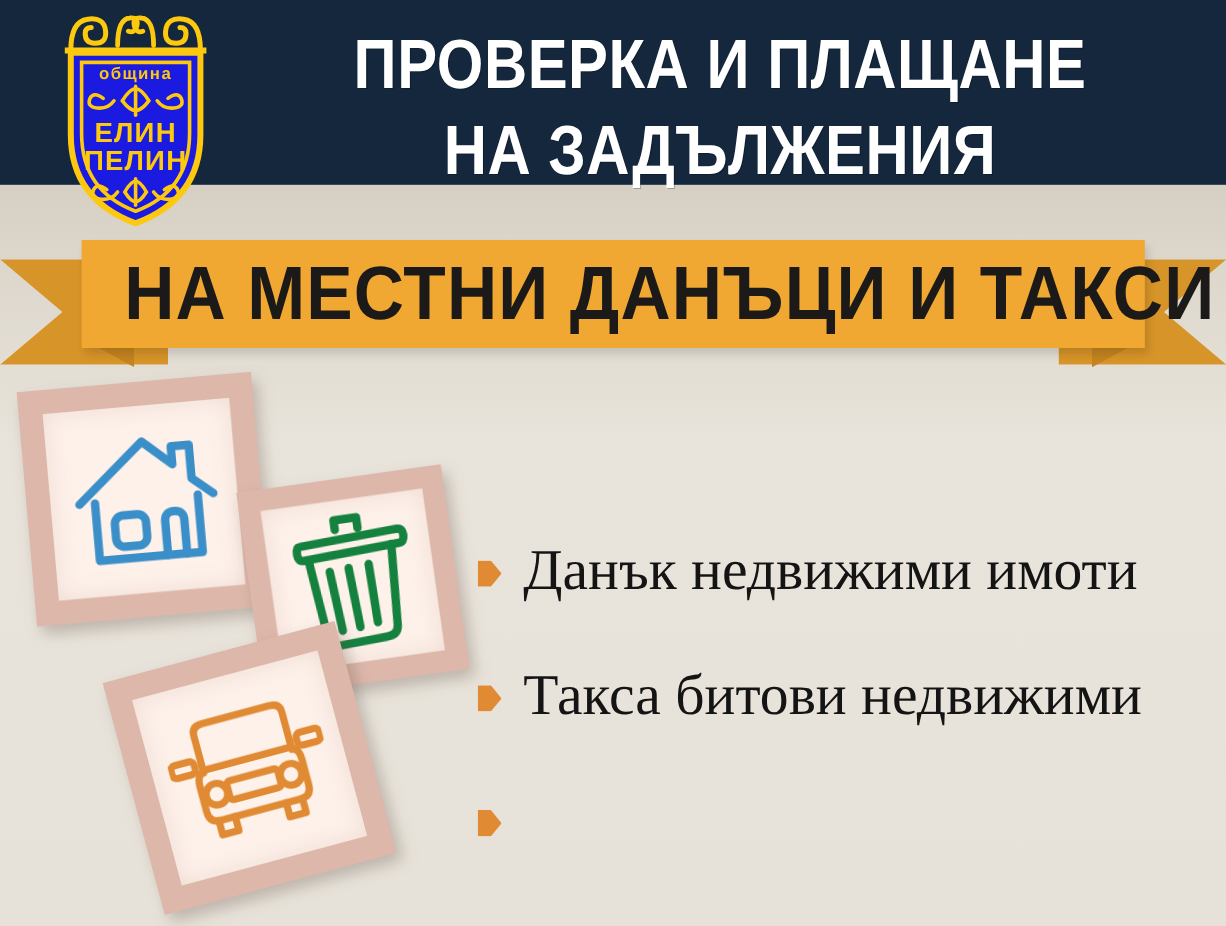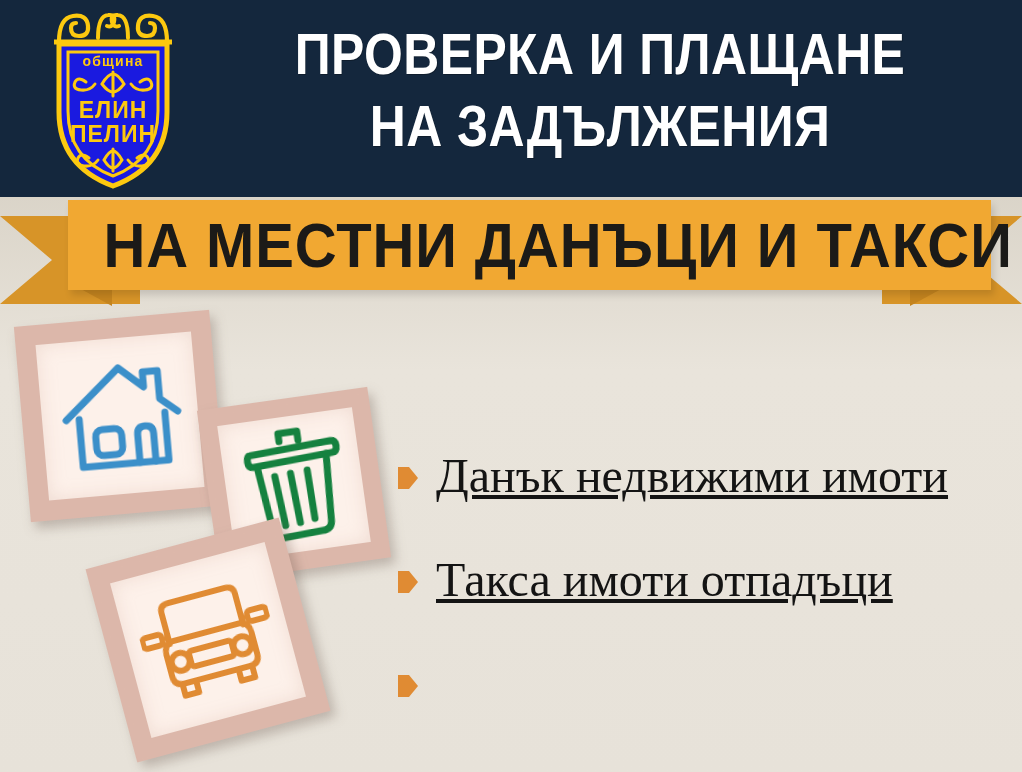--- a/index.html
+++ b/index.html
@@ -14,21 +14,21 @@
     overflow: hidden;
     font-family: "Liberation Sans", sans-serif;
     background: linear-gradient(to bottom, #c2baa8 0%, #d8d2c6 22%, #e9e4db 48%, #e8e3da 78%, #e7e2d9 100%);
   }
 
   
   .header-band {
     position: absolute;
     left: 0; top: 0;
     width: 1022px;
-    height: 197px;
+    height: 154px;
     background: #14273d;
     z-index: 5;
   }
   .header-title {
     position: absolute;
     left: 190px;
     top: 18px;
     width: 820px;
     text-align: center;
     color: #ffffff;
@@ -91,21 +91,20 @@
     background: #c4841f;
     clip-path: polygon(0 0, 44px 0, 0 24px);
   }
   .ribbon-main {
     position: absolute;
     left: 68px; top: 4px;
     width: 886px;
     height: 90px;
     background: #f1a832;
     box-shadow: 3px 5px 7px rgba(0,0,0,0.13);
-    padding-left: 37px;
   }
   .ribbon-text {
     position: absolute;
     left: 0; top: 9px;
     width: 886px;
     text-align: center;
     color: #1b1a18;
     font-family: "Liberation Sans Narrow", "Liberation Sans", sans-serif;
     font-weight: bold;
     font-size: 63px;
@@ -186,21 +185,20 @@
     margin-top: 4px;
     background: #e08b33;
     clip-path: polygon(0 0, 11px 0, 20px 11px, 11px 22px, 0 22px);
   }
   .bullet-label {
     font-family: "Liberation Serif", "DejaVu Serif", serif;
     font-size: 48px;
     line-height: 52px;
     color: #141414;
     white-space: nowrap;
-    text-decoration: underline;
   }
 </style>
 </head>
 <body>
 
 <div id="poster">
 
   <div class="header-band">
     <div class="header-title">
       <span class="tline">ПРОВЕРКА И ПЛАЩАНЕ</span>
@@ -317,21 +315,21 @@
 
   <div class="bullets">
 
     <div class="bullet-row">
       <span class="bullet-marker"></span>
       <span class="bullet-label">Данък недвижими имоти</span>
     </div>
 
     <div class="bullet-row">
       <span class="bullet-marker"></span>
-      <span class="bullet-label">Такса имоти отпадъци</span>
+      <span class="bullet-label">Такса битови недвижими</span>
     </div>
 
     <div class="bullet-row">
       <span class="bullet-marker"></span>
     </div>
 
   </div>
 
 </div>
 

